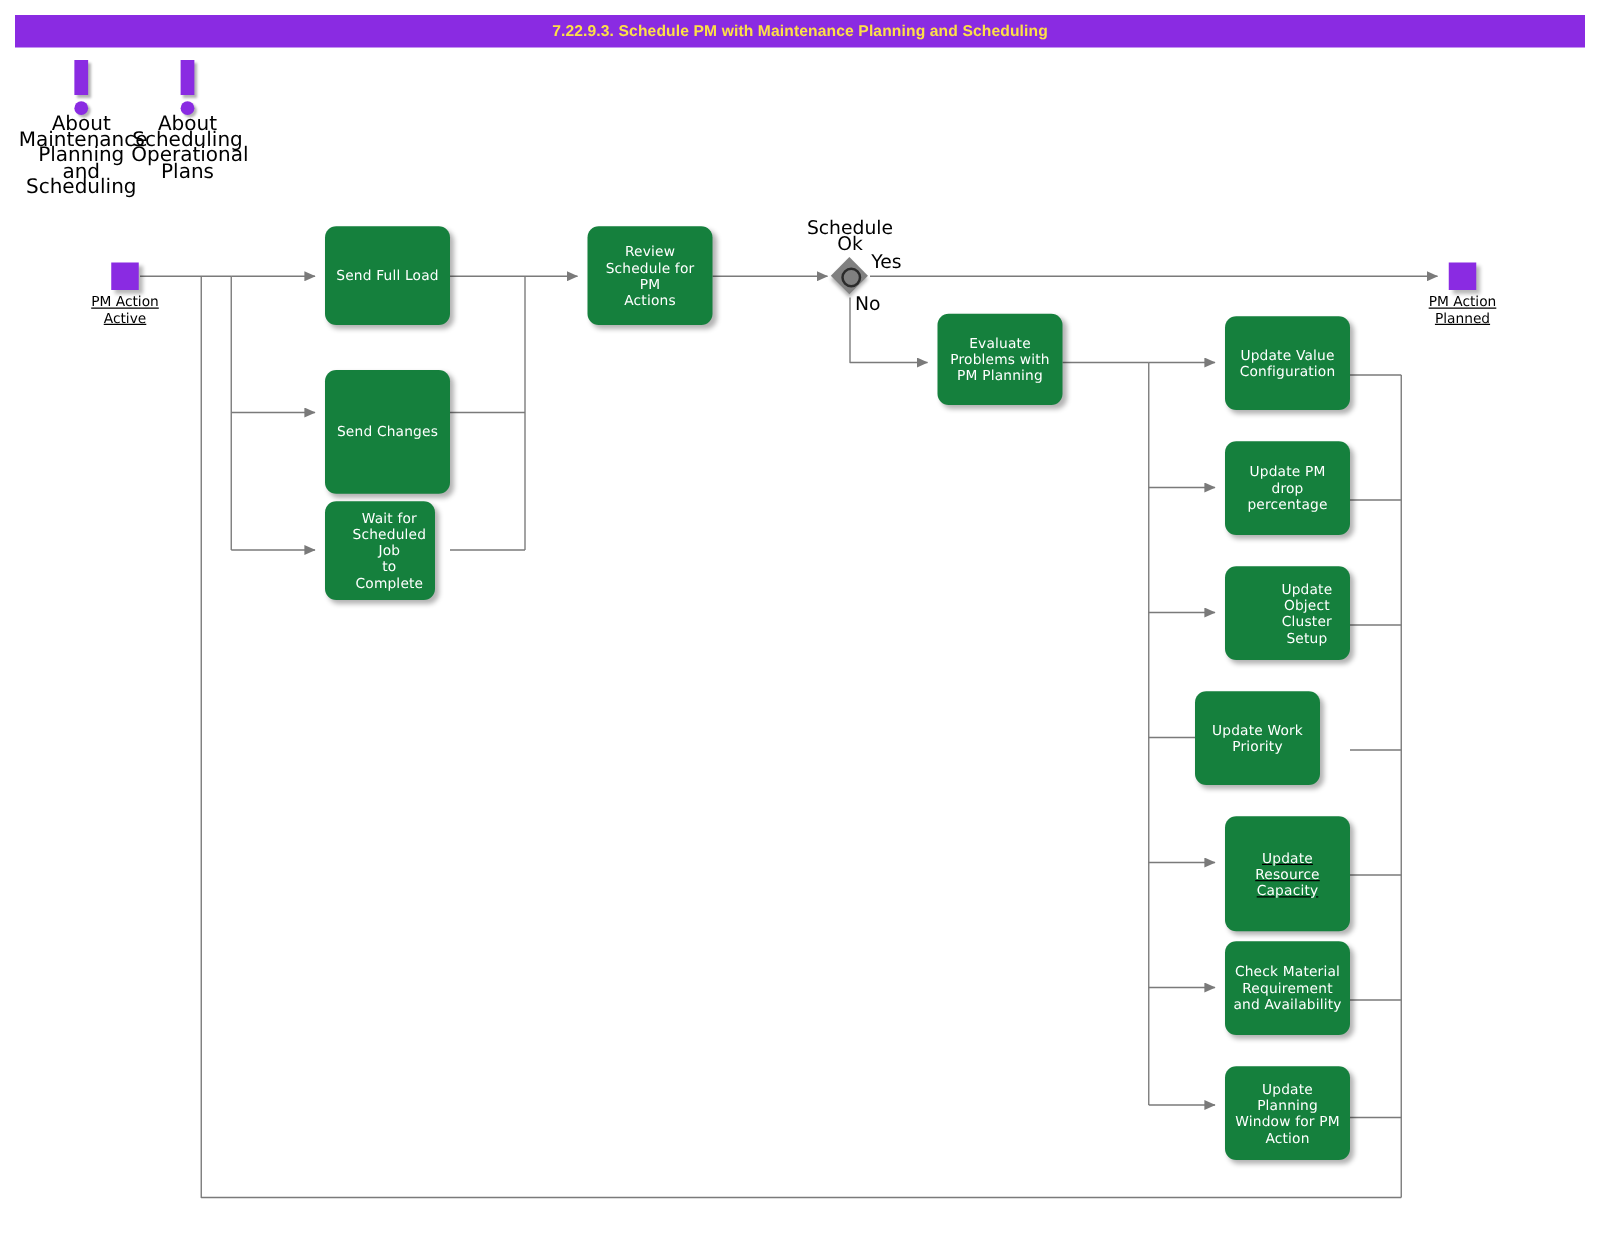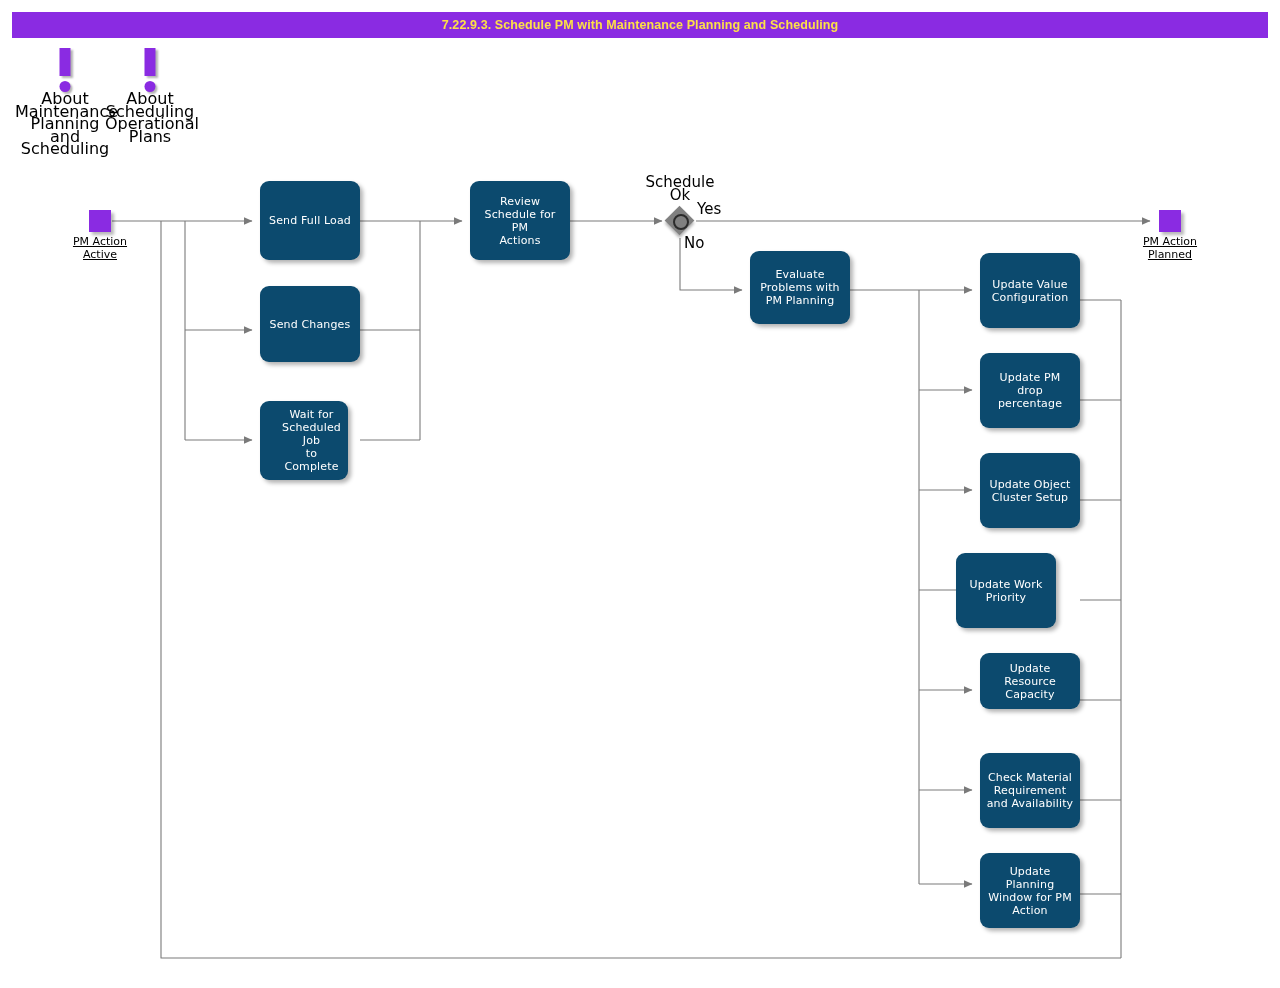--- a/index.html
+++ b/index.html
@@ -50,21 +50,21 @@
   }
   .terminal .cap{
     font-family:"DejaVu Sans", sans-serif;
     font-size:11px;color:#000000;line-height:12.6px;margin-top:4px;
     white-space:pre-line;
   }
 
   
   .act{
     position:absolute;
-    background:#0c4a6e;
+    background:#15803d;
     border-radius:9px;
     box-shadow:3px 3px 4px rgba(0,0,0,0.30);
     display:flex;align-items:center;justify-content:center;
     box-sizing:border-box;padding:2px 5px;
   }
   .act span{
     color:#ffffff;
     font-family:"DejaVu Sans", sans-serif;
     font-size:11px;line-height:13px;text-align:center;
     white-space:pre-line;letter-spacing:0.15px;
@@ -177,21 +177,21 @@
   <div class="terminal" style="left:1124px;top:210px;width:92px;">
     <div class="sq"></div>
     <div class="cap">PM Action
 Planned</div>
   </div>
 
   <div class="act" style="left:260px;top:181px;width:100px;height:79px;">
     <span>Send Full Load</span>
   </div>
 
-  <div class="act" style="left:260px;top:286px;width:100px;height:76px;">
+  <div class="act" style="left:260px;top:296px;width:100px;height:99px;">
     <span>Send Changes</span>
   </div>
 
   <div class="act" style="left:260px;top:401px;width:88px;height:79px;padding-left:20px;">
     <span>Wait for
 Scheduled Job
 to Complete</span>
   </div>
 
   <div class="act" style="left:470px;top:181px;width:100px;height:79px;">
@@ -218,31 +218,31 @@
   <div class="act" style="left:980px;top:253px;width:100px;height:75px;">
     <span>Update Value
 Configuration</span>
   </div>
 
   <div class="act" style="left:980px;top:353px;width:100px;height:75px;">
     <span>Update PM drop
 percentage</span>
   </div>
 
-  <div class="act" style="left:980px;top:453px;width:100px;height:75px;">
+  <div class="act" style="left:980px;top:453px;width:100px;height:75px;padding-left:36px;">
     <span>Update Object
 Cluster Setup</span>
   </div>
 
   <div class="act" style="left:956px;top:553px;width:100px;height:75px;">
     <span>Update Work
 Priority</span>
   </div>
 
-  <div class="act" style="left:980px;top:653px;width:100px;height:56px;">
+  <div class="act" style="left:980px;top:653px;width:100px;height:92px;text-decoration:underline;">
     <span>Update
 Resource
 Capacity</span>
   </div>
 
   <div class="act" style="left:980px;top:753px;width:100px;height:75px;">
     <span>Check Material
 Requirement
 and Availability</span>
   </div>

